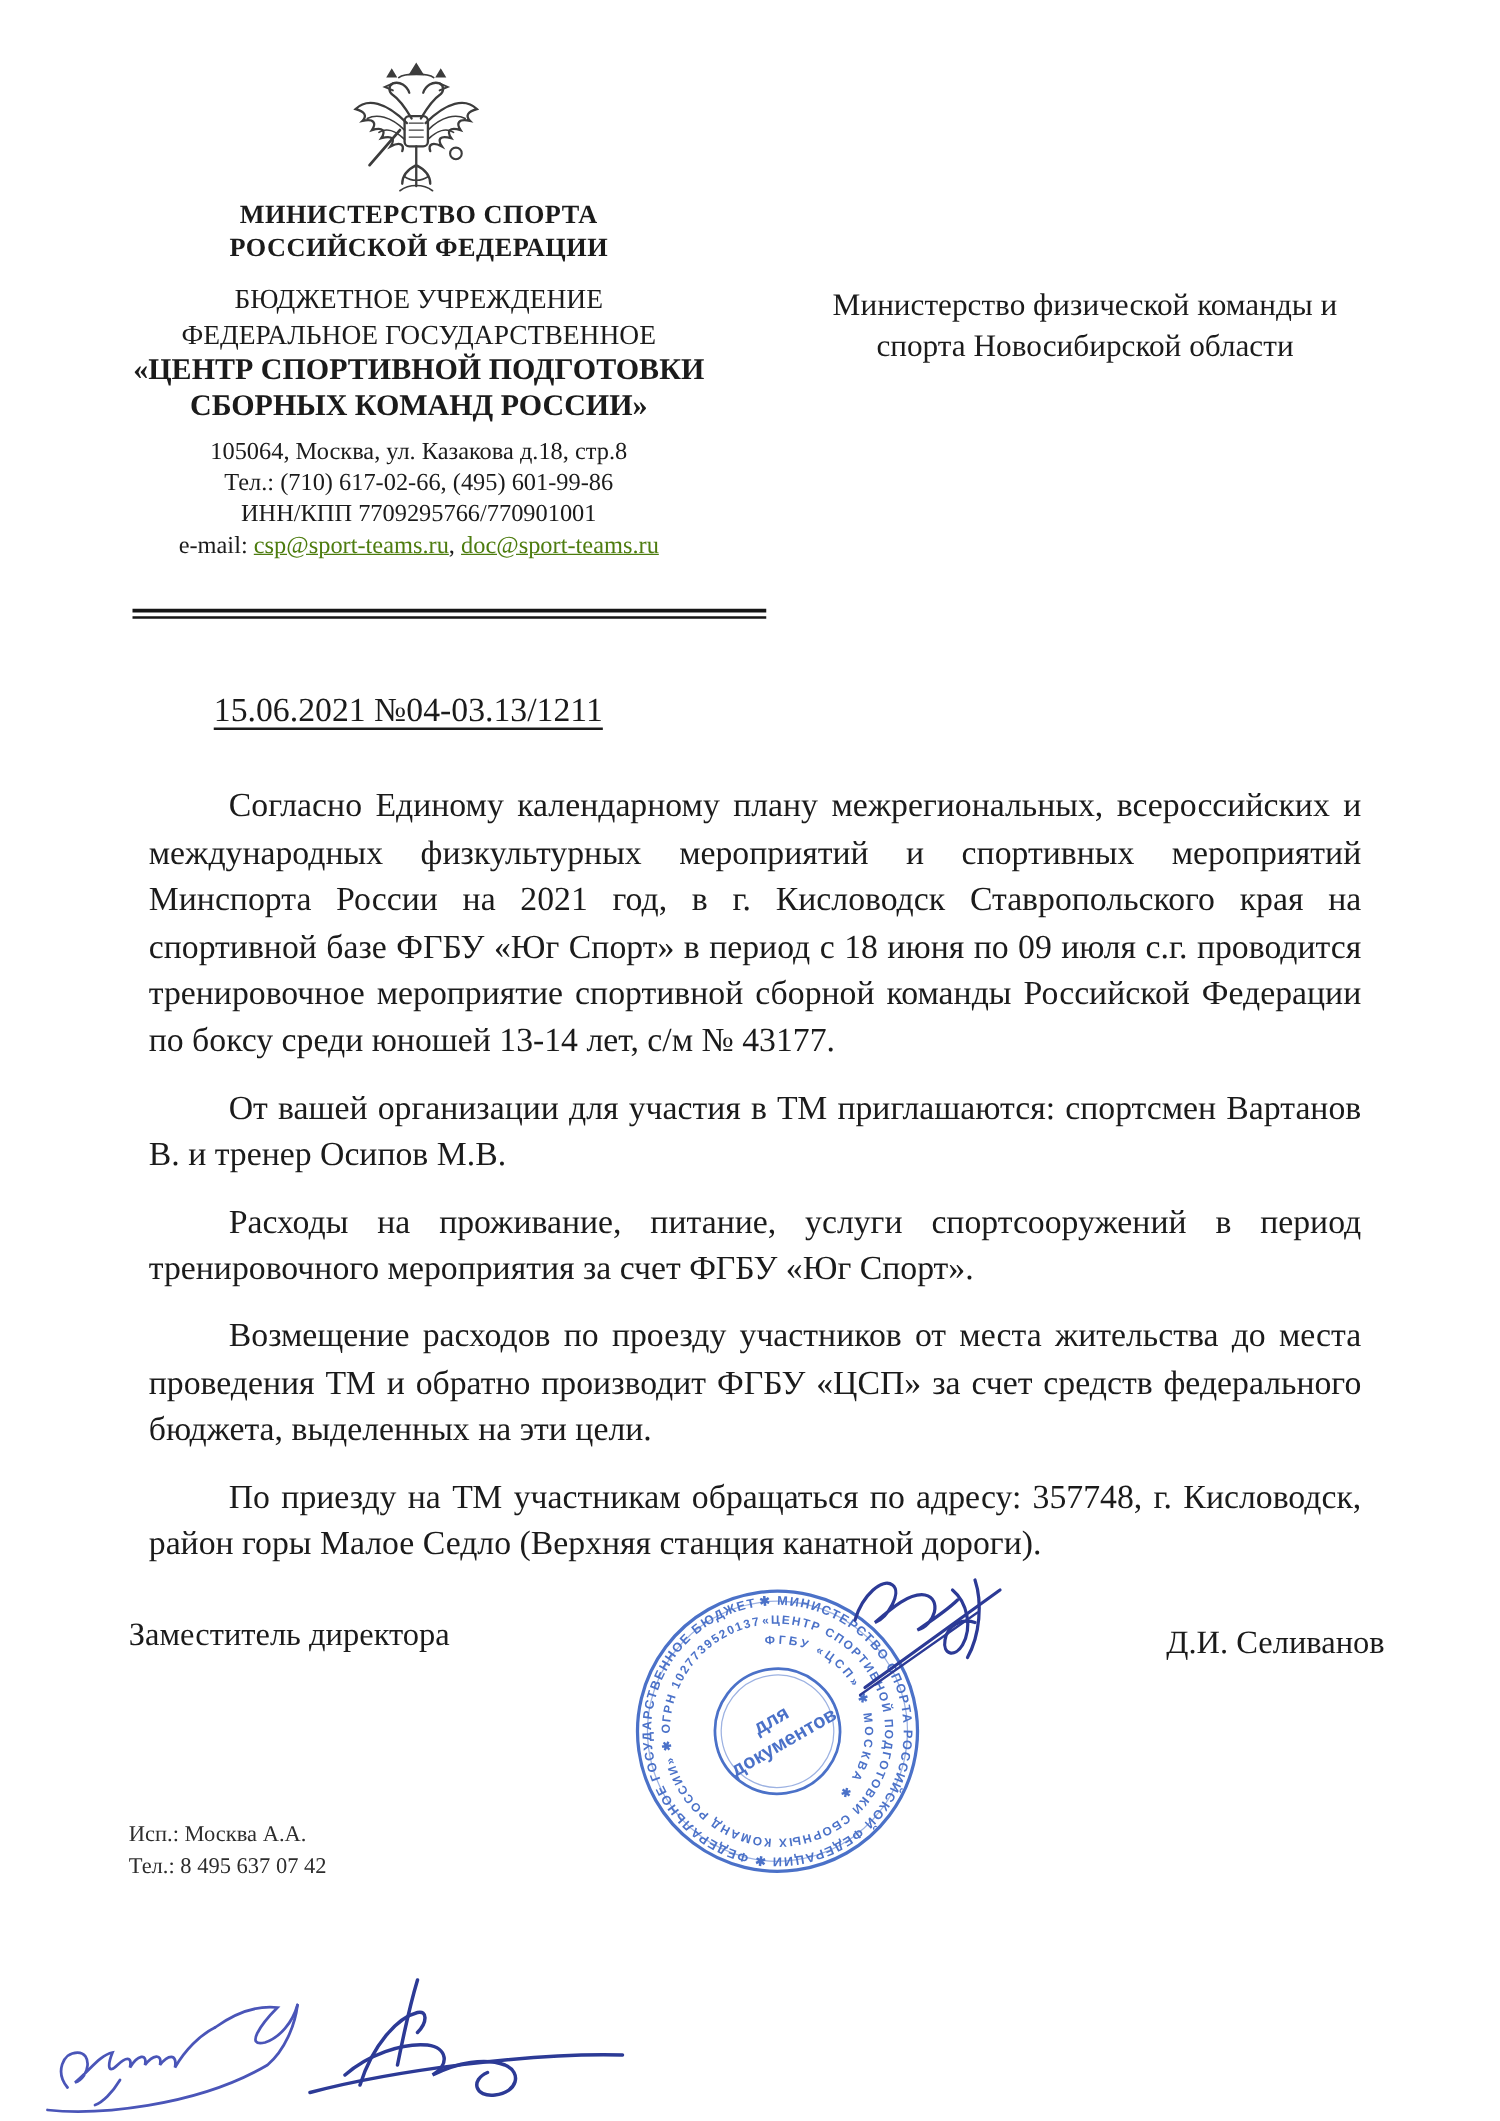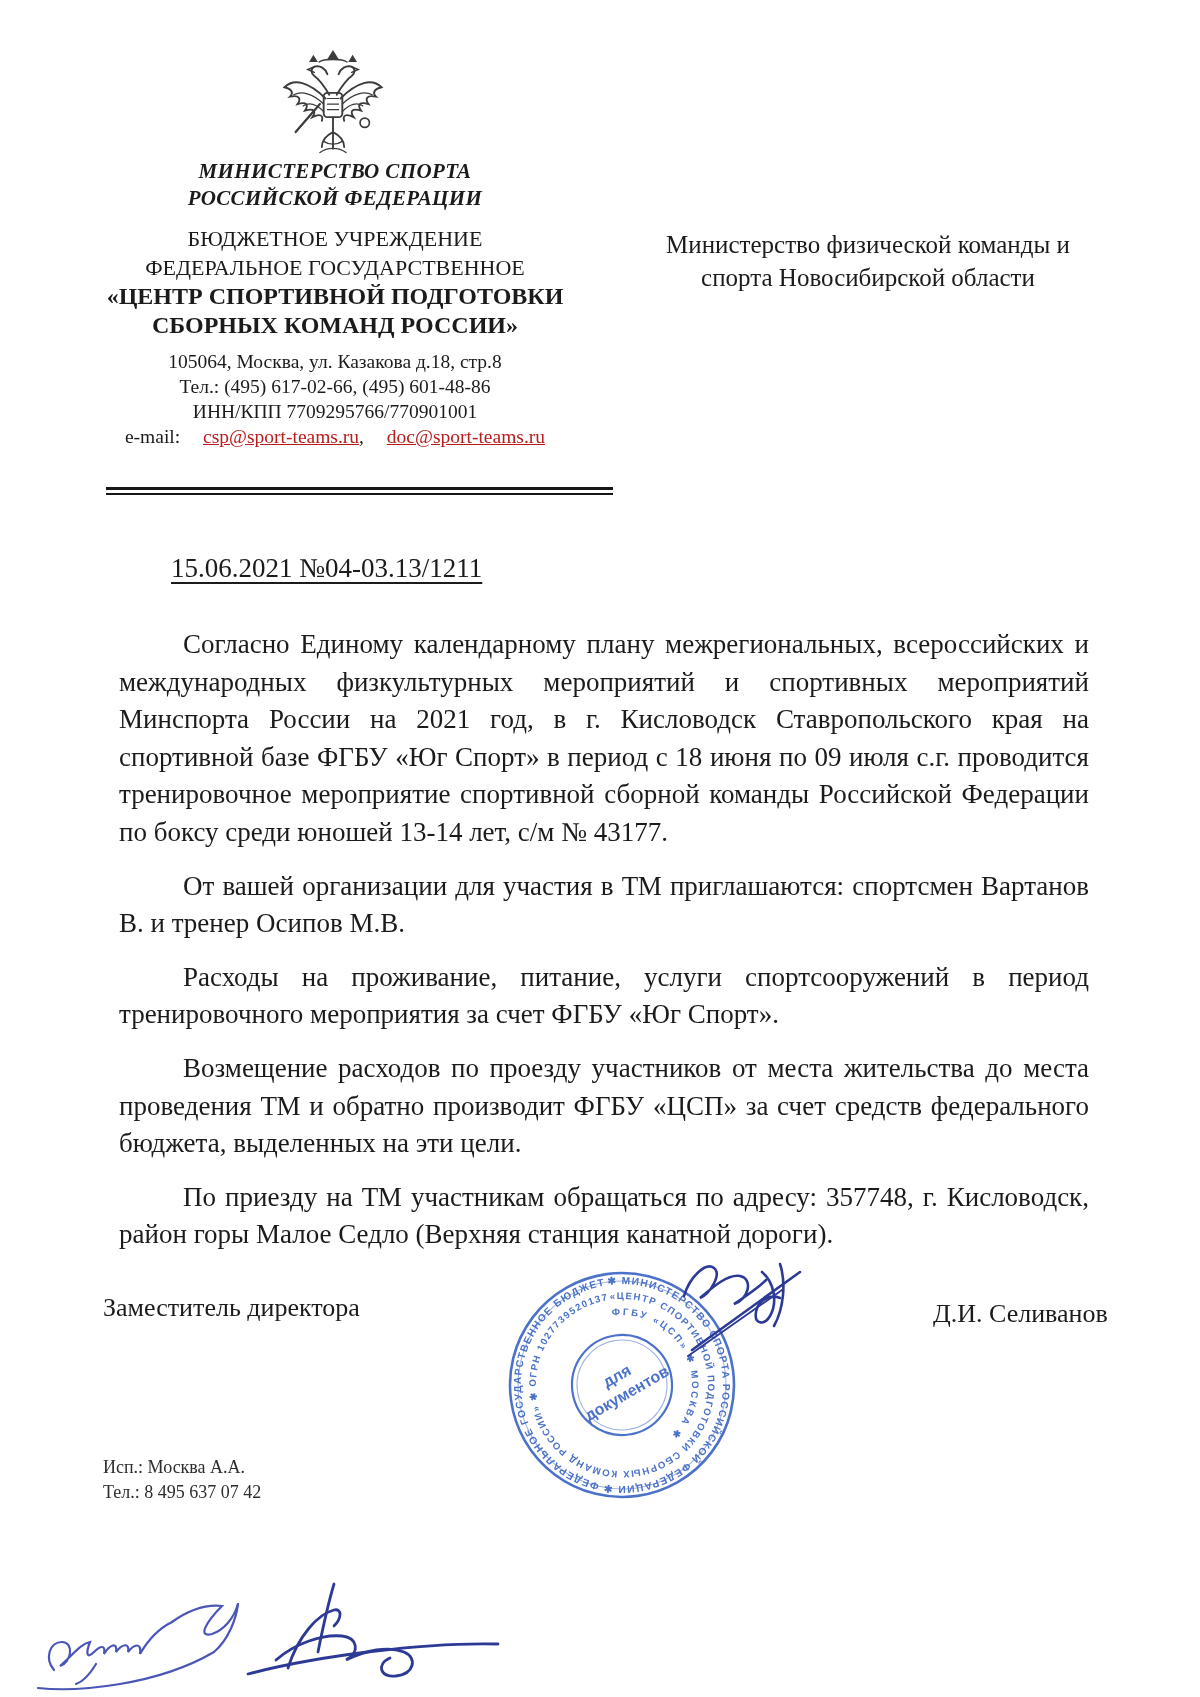--- a/index.html
+++ b/index.html
@@ -10,35 +10,35 @@
     background: #ffffff;
     overflow: hidden;
     font-family: "Liberation Serif", serif;
     color: #1b1b1b;
   }
   .abs { position: absolute; }
   .coat { left: 277px; top: 46px; width: 112px; height: 118px; }
   .ministry {
     left: 95px; top: 158px; width: 480px;
     font-size: 21px; font-weight: 700; line-height: 27px;
-    letter-spacing: .4px; text-align: center; font-style: italic;
+    letter-spacing: .4px; text-align: center;
   }
   .org-type {
     left: 95px; top: 224px; width: 480px;
     font-size: 22px; line-height: 29px; text-align: center;
   }
   .org-name {
     left: 95px; top: 282px; width: 480px;
     font-size: 24px; font-weight: 700; line-height: 29px; text-align: center;
   }
   .addr {
     left: 95px; top: 349px; width: 480px;
     font-size: 19.5px; line-height: 25px; text-align: center;
   }
-  .addr a { color:#b91c1c; text-decoration: underline; margin-left: 18px; }
+  .addr a { color:#4d7c0f; text-decoration: underline; }
 
   
   .recipient {
     left: 622px; top: 228px; width: 492px;
     font-size: 25px; line-height: 33px; text-align: center;
   }
 
   
   .rule { left: 106px; top: 487px; width: 507px; }
   .rule .r1 { height: 3px; background: #161616; }
@@ -122,21 +122,21 @@
     <div>ФЕДЕРАЛЬНОЕ ГОСУДАРСТВЕННОЕ</div>
   </div>
 
   <div class="abs org-name">
     <div>«ЦЕНТР СПОРТИВНОЙ ПОДГОТОВКИ</div>
     <div>СБОРНЫХ КОМАНД РОССИИ»</div>
   </div>
 
   <div class="abs addr">
     <div>105064, Москва, ул. Казакова д.18, стр.8</div>
-    <div>Тел.: (495) 617-02-66, (495) 601-48-86</div>
+    <div>Тел.: (710) 617-02-66, (495) 601-99-86</div>
     <div>ИНН/КПП 7709295766/770901001</div>
     <div><span>e-mail: </span><a href="#">csp@sport-teams.ru</a><span>, </span><a href="#">doc@sport-teams.ru</a></div>
   </div>
 
   <div class="abs recipient">
     <div>Министерство физической команды и</div>
     <div>спорта Новосибирской области</div>
   </div>
 
   <div class="abs rule">

